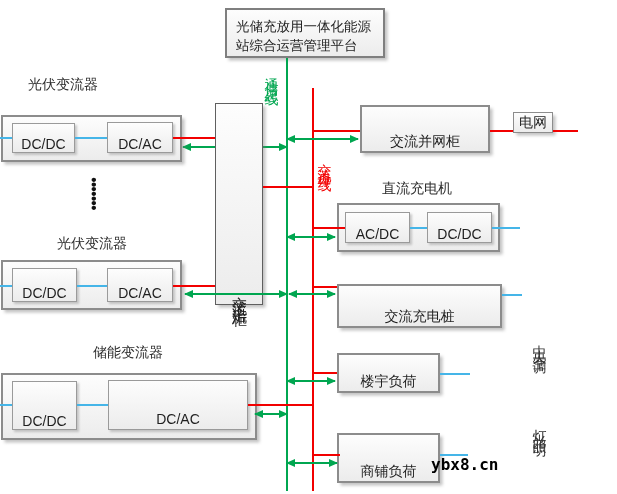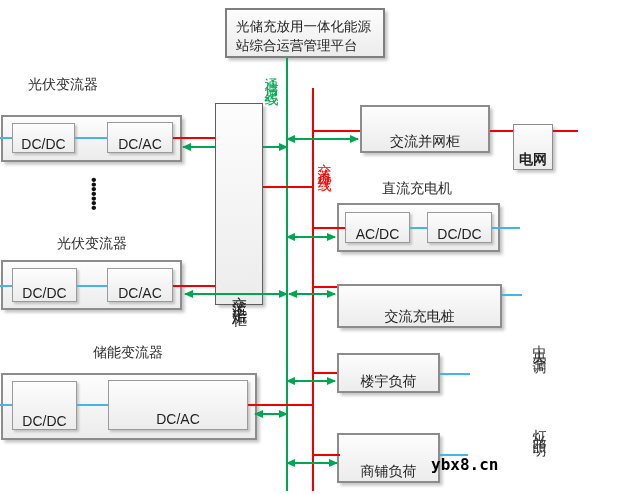--- a/index.html
+++ b/index.html
@@ -66,21 +66,21 @@
   <div class="node" style="left:1px;top:373px;width:256px;height:67px;"></div>
   <div class="node inner" style="left:12px;top:381px;width:65px;height:49px;">DC/DC</div>
   <div class="node inner two-line" style="left:108px;top:380px;width:140px;height:50px;">
     <div>
       <br>
       <span>DC/AC</span>
     </div>
   </div>
 
   <div class="node" style="left:360px;top:105px;width:130px;height:48px;">交流并网柜</div>
-  <div class="node" style="left:513px;top:124px;width:40px;height:46px;border-width:1.5px;font-weight:bold;">电网</div>
+  <div class="node" style="left:513px;top:112px;width:40px;height:21px;border-width:1.5px;">电网</div>
 
   <div class="lbl" style="left:382px;top:182px;">直流充电机</div>
   <div class="node" style="left:337px;top:203px;width:163px;height:49px;"></div>
   <div class="node inner" style="left:345px;top:212px;width:65px;height:31px;">AC/DC</div>
   <div class="node inner" style="left:427px;top:212px;width:65px;height:31px;">DC/DC</div>
 
   <div class="node" style="left:337px;top:284px;width:165px;height:44px;">交流充电桩</div>
   <div class="node" style="left:337px;top:353px;width:103px;height:40px;">楼宇负荷</div>
   <div class="node" style="left:337px;top:433px;width:103px;height:50px;">商铺负荷</div>
 

